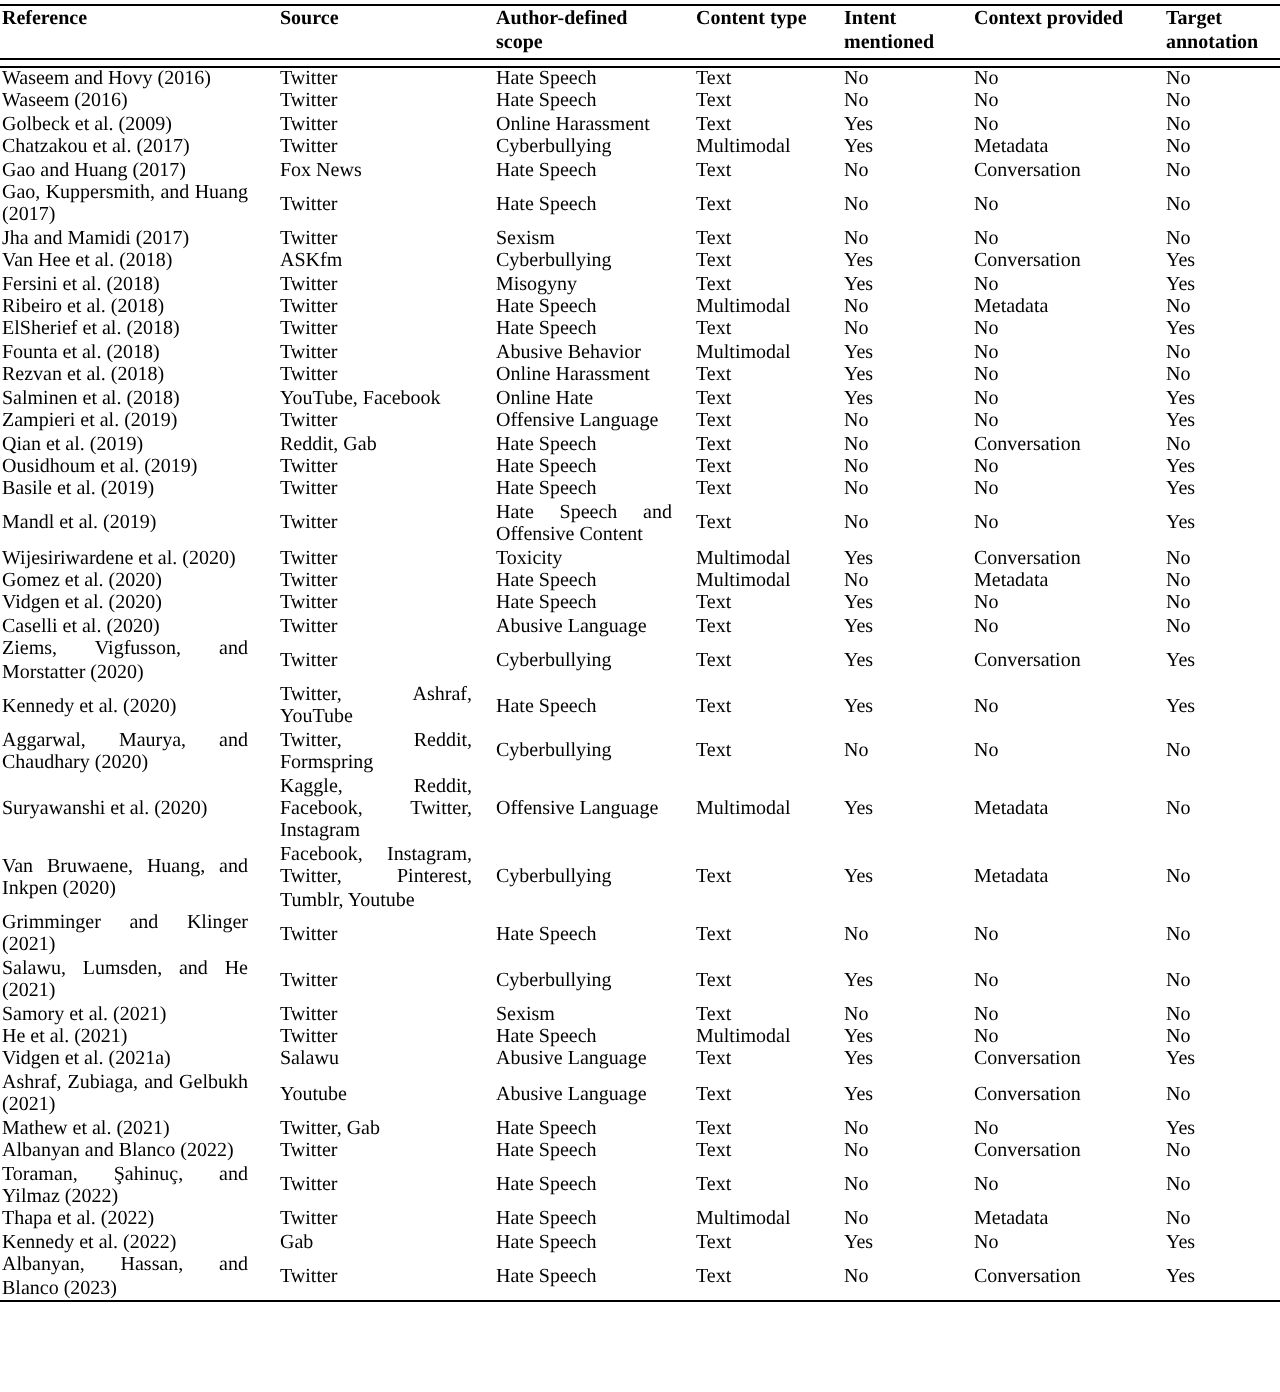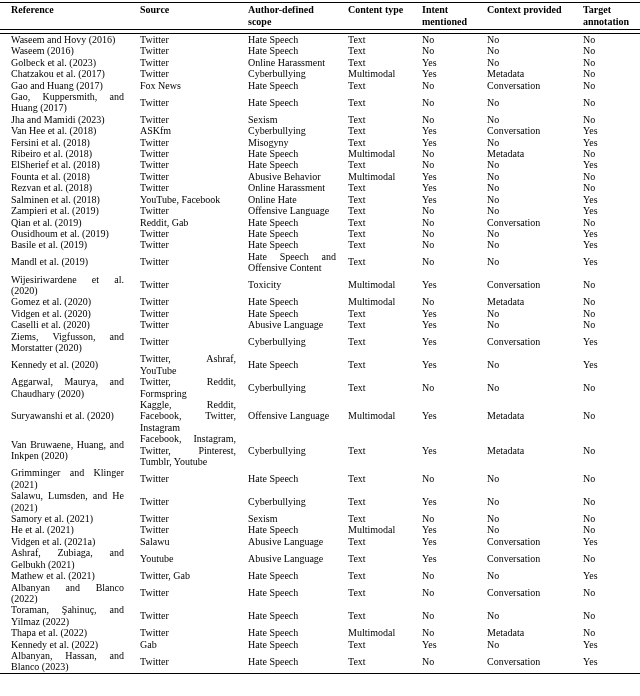--- a/index.html
+++ b/index.html
@@ -20,21 +20,21 @@
   th {
     font-size: 10px; line-height: 11.5px;
     font-weight: bold; text-align: left; vertical-align: top;
     padding: 1px 12px 2px 0;
   }
   td {
     font-size: 10px; line-height: 11.4px;
     vertical-align: middle;
     padding: 0 12px 0 0;
   }
-  th.c0, td.c0 { padding-left: 11px; padding-right: 16px; }
+  th.c0, td.c0 { padding-left: 1px; padding-right: 16px; }
   td.c0, td.c1, td.c2 { text-align: justify; }
   th.c6, td.c6 { padding-right: 2px; margin-left: 20px; }
   tr.rule-row td {
     padding: 0; height: 3px; line-height: 0; font-size: 0;
     border-top: 1px solid #000;
     border-bottom: 1px solid #000;
   }
 </style>
 </head>
 <body>
@@ -77,21 +77,21 @@
         <tr>
           <td class="c0">Waseem (2016)</td>
           <td class="c1">Twitter</td>
           <td class="c2">Hate Speech</td>
           <td class="c3">Text</td>
           <td class="c4">No</td>
           <td class="c5">No</td>
           <td class="c6">No</td>
         </tr>
         <tr>
-          <td class="c0">Golbeck et al. (2023)</td>
+          <td class="c0">Golbeck et al. (2009)</td>
           <td class="c1">Twitter</td>
           <td class="c2">Online Harassment</td>
           <td class="c3">Text</td>
           <td class="c4">Yes</td>
           <td class="c5">No</td>
           <td class="c6">No</td>
         </tr>
         <tr>
           <td class="c0">Chatzakou et al. (2017)</td>
           <td class="c1">Twitter</td>
@@ -113,21 +113,21 @@
         <tr>
           <td class="c0">Gao, Kuppersmith, and Huang (2017)</td>
           <td class="c1">Twitter</td>
           <td class="c2">Hate Speech</td>
           <td class="c3">Text</td>
           <td class="c4">No</td>
           <td class="c5">No</td>
           <td class="c6">No</td>
         </tr>
         <tr>
-          <td class="c0">Jha and Mamidi (2023)</td>
+          <td class="c0">Jha and Mamidi (2017)</td>
           <td class="c1">Twitter</td>
           <td class="c2">Sexism</td>
           <td class="c3">Text</td>
           <td class="c4">No</td>
           <td class="c5">No</td>
           <td class="c6">No</td>
         </tr>
         <tr>
           <td class="c0">Van Hee et al. (2018)</td>
           <td class="c1">ASKfm</td>

